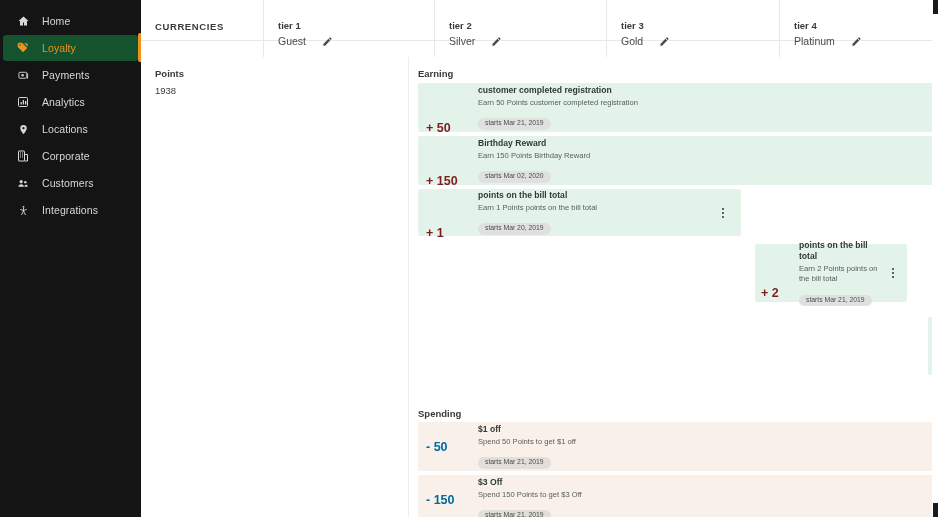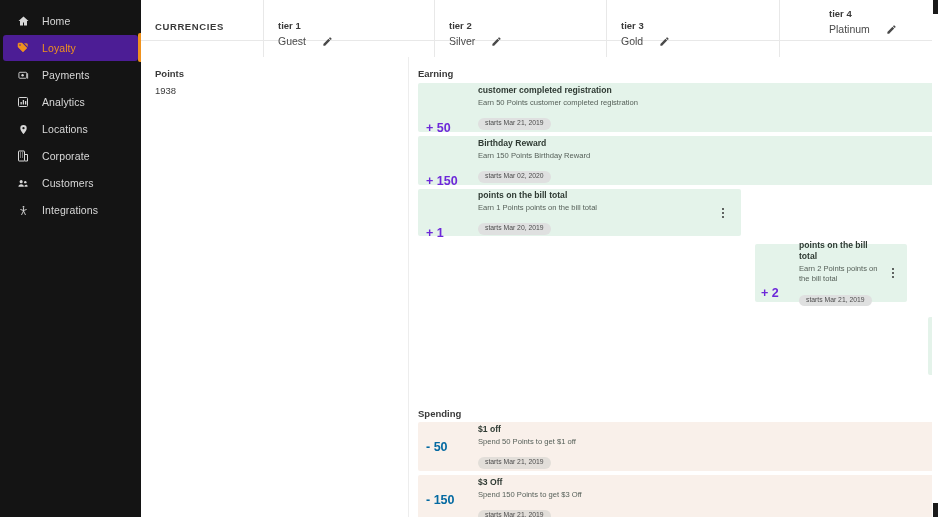--- a/index.html
+++ b/index.html
@@ -30,21 +30,21 @@
     letter-spacing: .1px;
     cursor: pointer;
   }
   .nav-item .ico {
     width: 16px; height: 14px;
     display: flex; align-items: center; justify-content: center;
     margin-right: 11px;
     flex: 0 0 16px;
   }
   .nav-item .ico svg { display: block; }
-  .nav-item.active { background: #4c1d95; color: #f0921e; }
+  .nav-item.active { background: #14532d; color: #f0921e; }
   .nav-item.active .ico svg { fill: #f0921e; stroke: #f0921e; }
   .nav-label { line-height: 1; }
   .active-marker {
     position: absolute;
     left: 138px; top: 33px;
     width: 5px; height: 29px;
     background: #f0921e;
     border-radius: 2px;
   }
 
@@ -106,21 +106,21 @@
     display: flex;
     align-items: center;
   }
   .card.earn { background: #e4f3ea; }
   .card.spend { background: #f9f0ea; }
   .card .amount {
     font-size: 12.5px; font-weight: bold;
     flex: 0 0 auto;
     text-align: left;
   }
-  .card.earn .amount { color: #6d28d9; margin-top: 40px; }
+  .card.earn .amount { color: #7f1d1d; margin-top: 40px; }
   .card.spend .amount { color: #0369a1; }
   .card .body { flex: 1 1 auto; }
   .card .c-title {
     font-size: 8.6px; font-weight: bold; color: #2f3a33;
     line-height: 1.28;
     margin-bottom: 2px;
   }
   .card .c-desc {
     font-size: 7.6px; color: #555f58;
     line-height: 1.34;
@@ -290,21 +290,21 @@
       <div class="hdr-cell" style="left:480px;padding-top:20px;">
         <div class="tier-label">tier 3</div>
         <div class="tier-name-row">
           <span class="tier-name">Gold</span>
           <svg class="pencil" viewBox="0 0 24 24" fill="#4a4a4a">
               <path d="M3 17.2V21h3.8L17.9 9.9l-3.8-3.8L3 17.2zM20.7 7.1a1 1 0 0 0 0-1.4l-2.4-2.4a1 1 0 0 0-1.4 0l-1.8 1.8 3.8 3.8 1.8-1.8z"></path>
             </svg>
         </div>
       </div>
 
-      <div class="hdr-cell" style="left:688px;padding-top:8px;">
+      <div class="hdr-cell" style="left:653px;padding-top:20px;">
         <div class="tier-label">tier 4</div>
         <div class="tier-name-row">
           <span class="tier-name">Platinum</span>
           <svg class="pencil" viewBox="0 0 24 24" fill="#4a4a4a">
               <path d="M3 17.2V21h3.8L17.9 9.9l-3.8-3.8L3 17.2zM20.7 7.1a1 1 0 0 0 0-1.4l-2.4-2.4a1 1 0 0 0-1.4 0l-1.8 1.8 3.8 3.8 1.8-1.8z"></path>
             </svg>
         </div>
       </div>
     </div>
 

